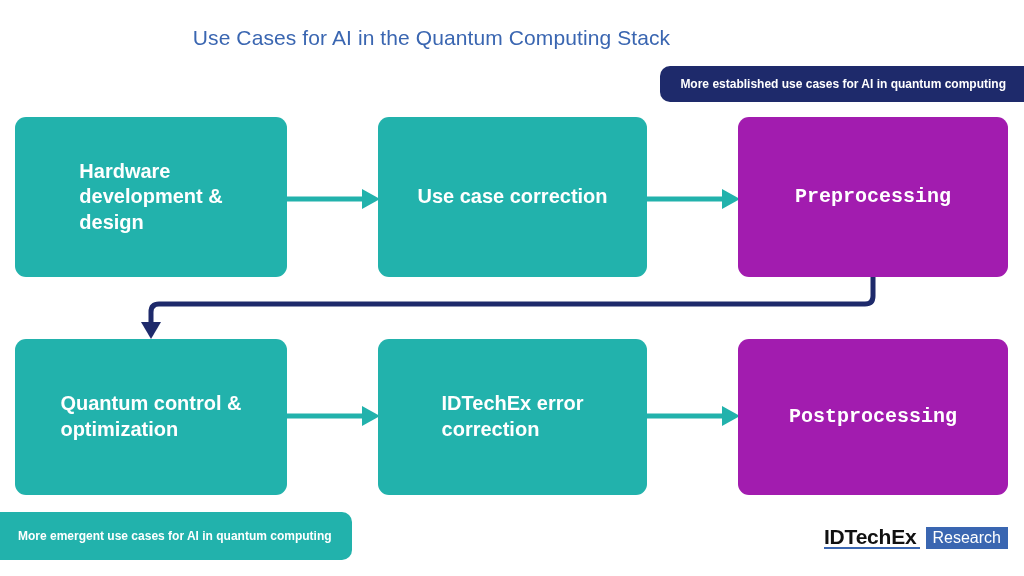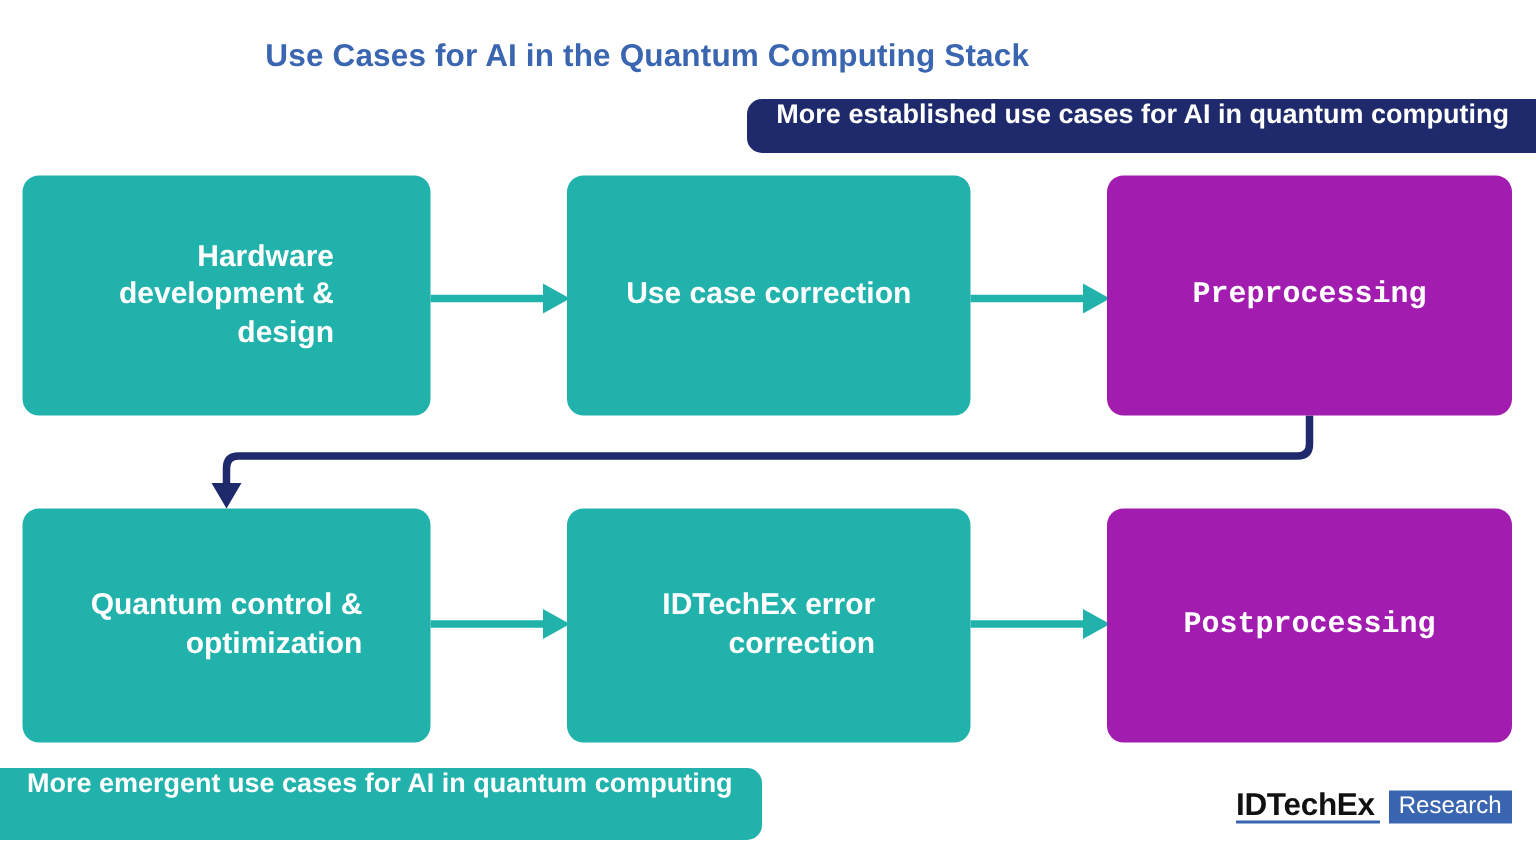--- a/index.html
+++ b/index.html
@@ -17,32 +17,32 @@
   }
 
   
   #page-title {
     position: absolute;
     left: 0;
     top: 26px;
     width: 863px;
     text-align: center;
     font-size: 21px;
-    font-weight: bold;
+    font-weight: normal;
     color: #3a66b1;
     letter-spacing: 0.1px;
   }
 
   
   .banner {
     position: absolute;
     display: flex;
-    align-items: flex-start;
+    align-items: center;
     color: #ffffff;
-    font-size: 18px;
+    font-size: 12px;
     font-weight: bold;
     box-sizing: border-box;
   }
   #banner-established {
     right: 0;
     top: 66px;
     height: 36px;
     padding: 0 18px 0 20px;
     background: #1e2a6b;
     border-radius: 10px 0 0 10px;
@@ -55,21 +55,21 @@
     background: #22b2ac;
     border-radius: 0 10px 10px 0;
   }
 
   
   .node {
     position: absolute;
     display: flex;
     align-items: center;
     justify-content: center;
-    text-align: right;
+    text-align: left;
     border-radius: 11px;
     color: #ffffff;
     font-weight: bold;
     font-size: 20px;
     line-height: 1.28;
     padding: 0 14px;
     box-sizing: border-box;
     z-index: 2;
   }
   .node.teal { background: #22b2ac; }

